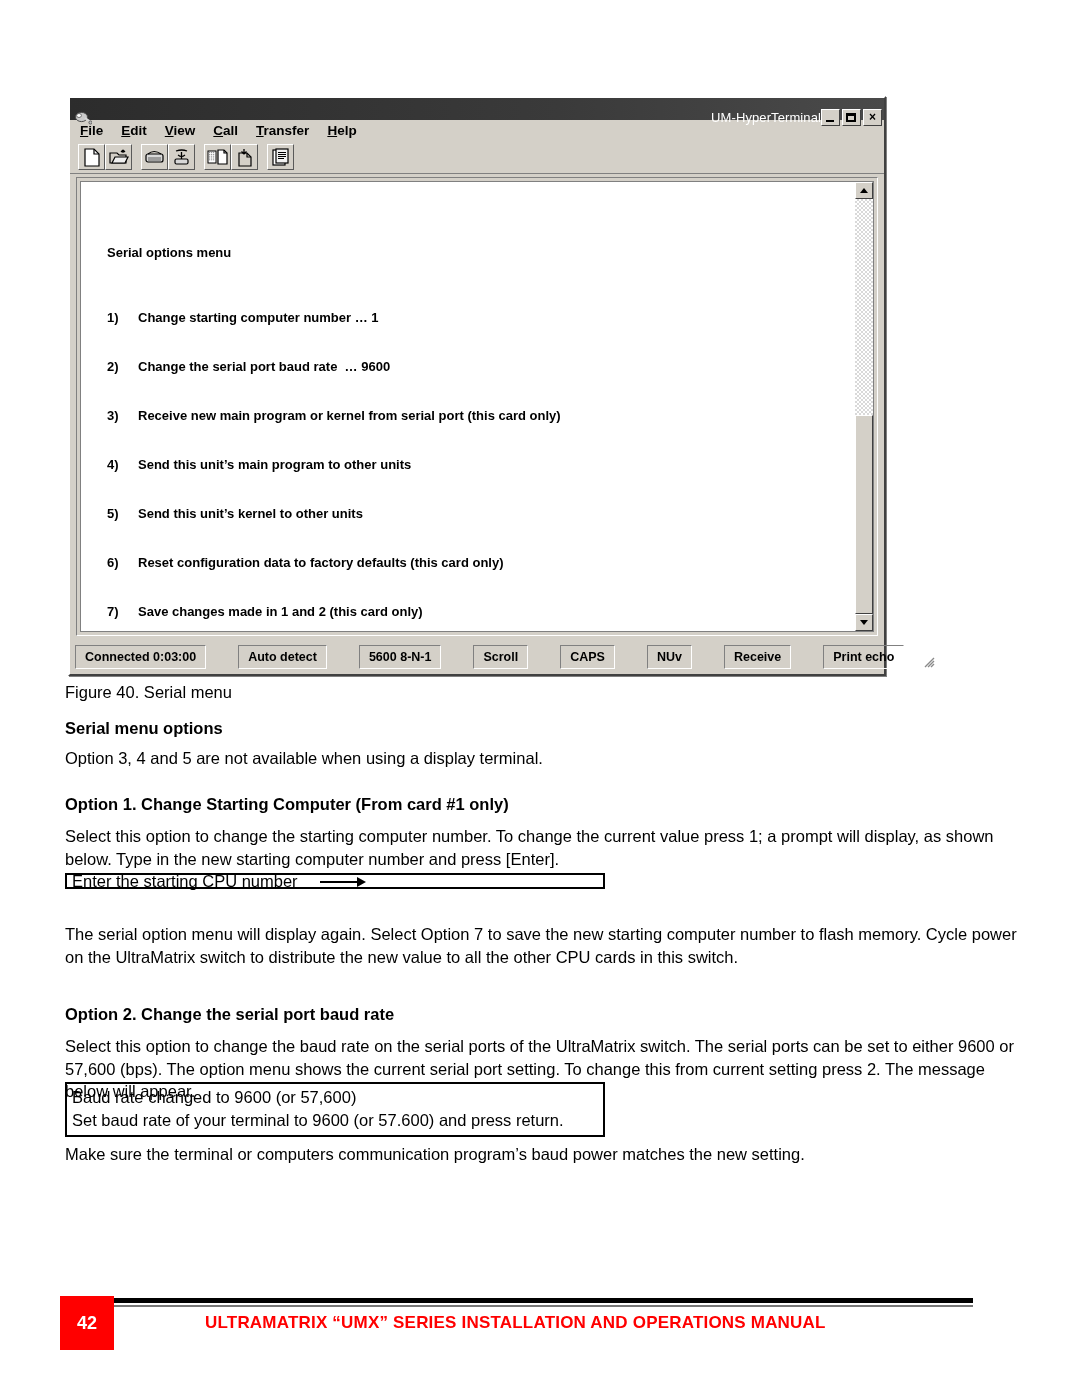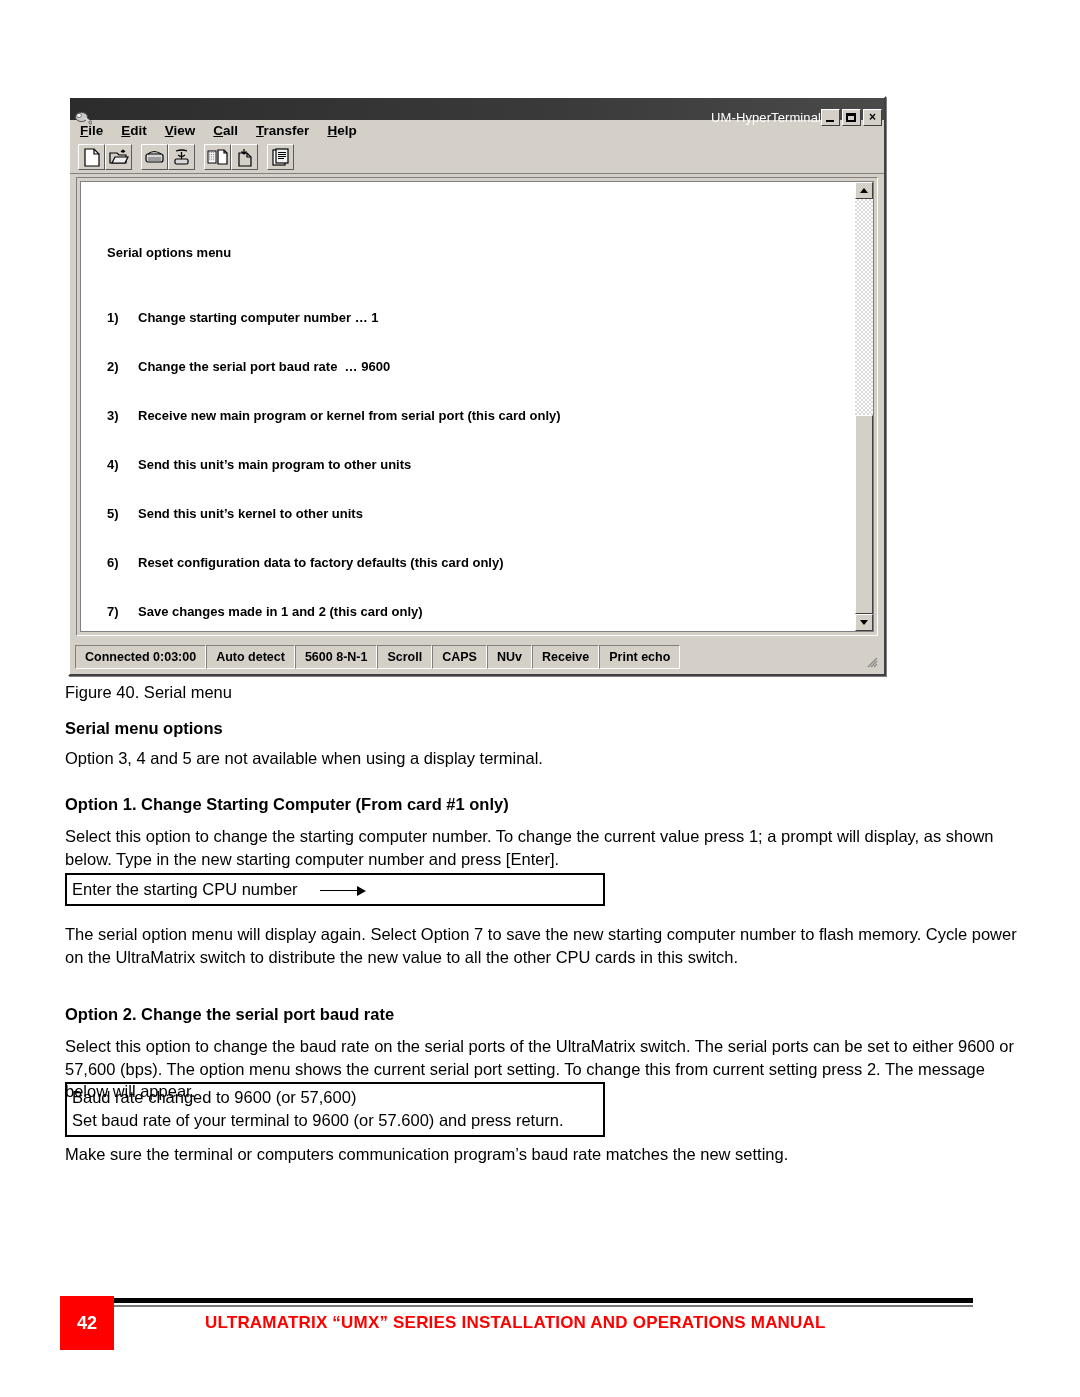--- a/index.html
+++ b/index.html
@@ -212,20 +212,21 @@
   
   .ht-status {
     position: absolute;
     left: 5px; right: 5px; bottom: 5px;
     height: 24px;
     display: flex;
     align-items: stretch;
     font-size: 12.5px;
     font-weight: bold;
     font-family: "Liberation Sans", sans-serif;
+    gap: 32px;
   }
   .st-cell {
     border-left: 1px solid #808080;
     border-top: 1px solid #808080;
     border-right: 1px solid #ffffff;
     border-bottom: 1px solid #ffffff;
     padding: 0 9px;
     display: flex; align-items: center;
     white-space: nowrap;
     box-sizing: border-box;
@@ -251,21 +252,21 @@
   .doc-p {
     position: absolute;
     left: 65px;
     font-size: 16.5px;
     line-height: 22.5px;
     width: 955px;
   }
   .cpu-box {
     position: absolute;
     left: 65px; top: 873px;
-    width: 540px; height: 33px;
+    width: 540px; height: 16px;
     border: 2px solid #000;
     box-sizing: border-box;
     font-size: 16.5px;
     display: flex; align-items: center;
     padding-left: 5px;
   }
   .cpu-box .arrow {
     display: inline-block;
     margin-left: 22px;
     width: 46px; height: 12px;
@@ -499,18 +500,18 @@
 <div class="doc-p" style="top:923px;">The serial option menu will display again.  Select Option 7 to save the new starting computer number to flash memory.  Cycle power on the UltraMatrix switch to distribute the new value to all the other CPU cards in this switch.</div>
 
 <div class="doc-h3" style="top:1005px;">Option 2. Change the serial port baud rate</div>
 <div class="doc-p" style="top:1035px;">Select this option to change the baud rate on the serial ports of the UltraMatrix switch.  The serial ports can be set to either 9600 or 57,600 (bps). The option menu shows the current serial port setting.  To change this from current setting press 2. The message below will appear.</div>
 
 <div class="baud-box">
   <div>Baud rate changed to 9600 (or 57,600)</div>
   <div>Set baud rate of your terminal to 9600 (or 57.600) and press return.</div>
 </div>
 
-<div class="doc-p" style="top:1143px;">Make sure the terminal or computers communication program’s baud rate matches the new setting.</div>
+<div class="doc-p" style="top:1143px;">Make sure the terminal or computers communication program’s baud power matches the new setting.</div>
 
 <div class="footer-rule"></div>
 <div class="footer-rule2"></div>
 <div class="footer-pagebox">42</div>
 <div class="footer-title">ULTRAMATRIX “UMX” SERIES INSTALLATION AND OPERATIONS MANUAL</div>
 
 </body></html>

